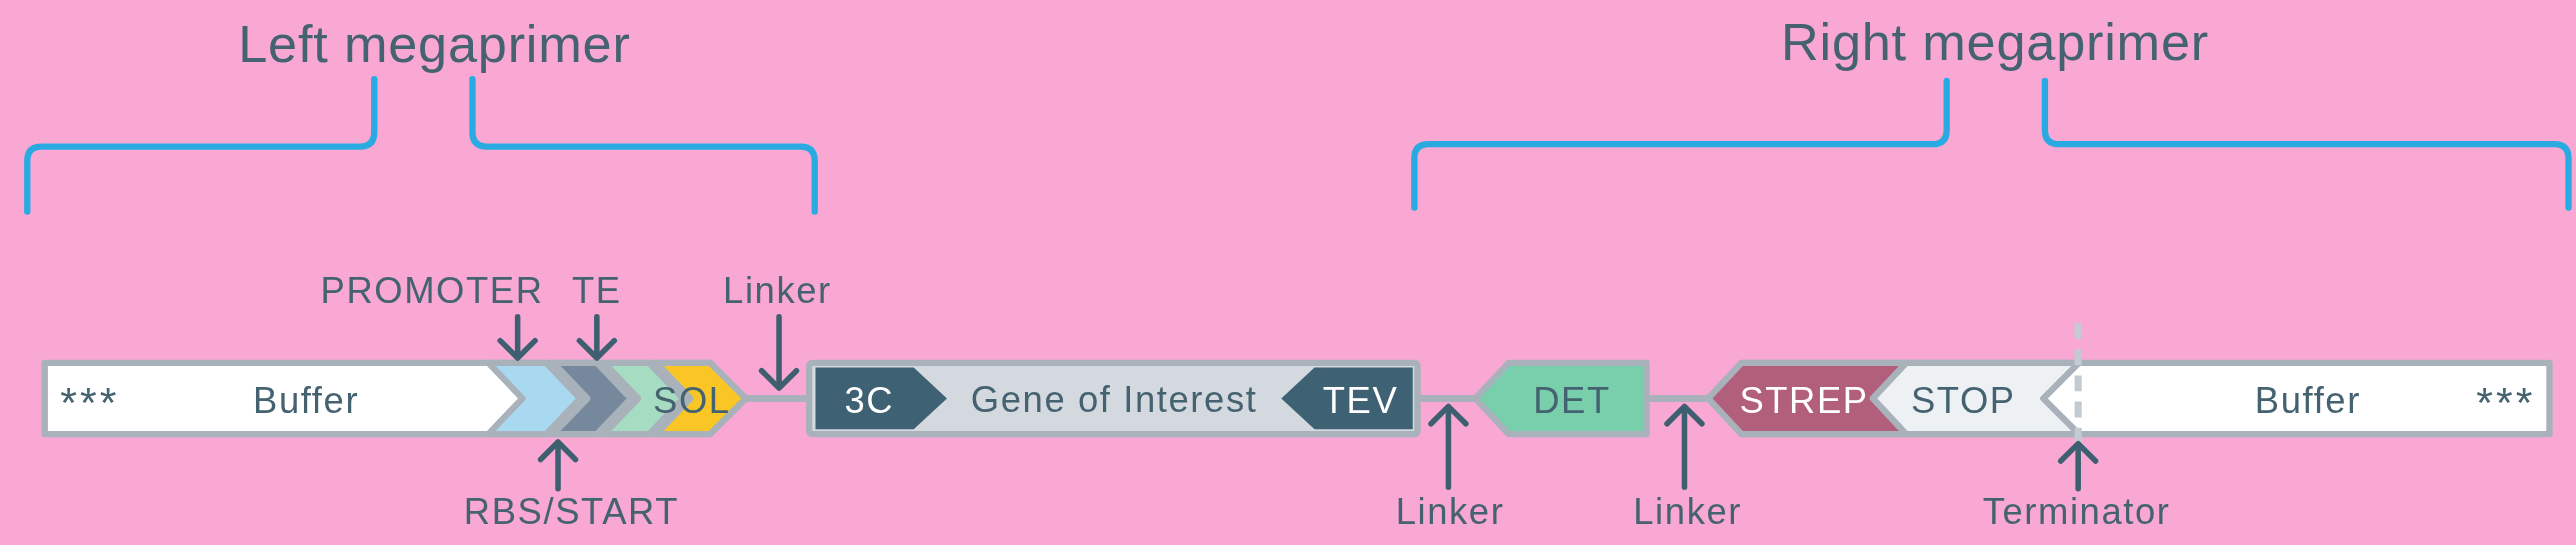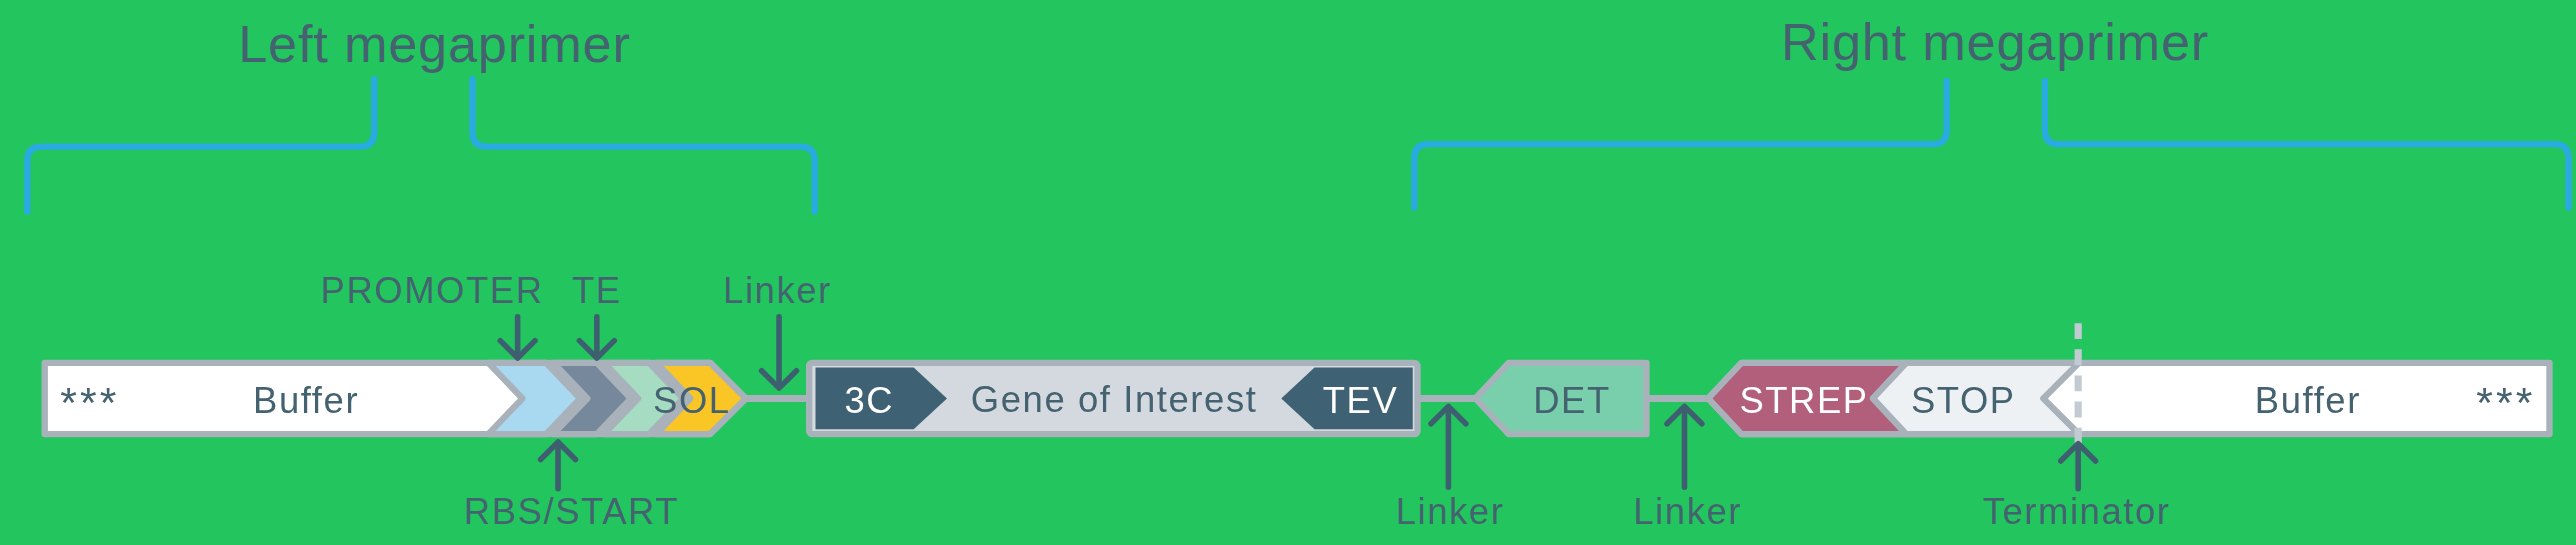--- a/index.html
+++ b/index.html
@@ -1,16 +1,16 @@
 <!DOCTYPE html>
 <html style="font-size:12.7px"><head>
 <meta charset="utf-8">
 <style>
   html,body{margin:0;padding:0;background:#ffffff;}
-  .canvas{width:2576px;height:545px;position:relative;background:#22c55e;overflow:hidden;}
+  .canvas{width:2576px;height:545px;position:relative;background:#f9a8d4;overflow:hidden;}
   svg{display:block;}
   text{font-family:"Liberation Sans","DejaVu Sans",sans-serif;}
   .title{font-size:66px;letter-spacing:1px;fill:#456270;}
   .lbl{font-size:46px;letter-spacing:2px;fill:#456270;}
   .seg{font-size:46px;letter-spacing:2px;fill:#456270;}
   .seg-white{font-size:46px;letter-spacing:2px;fill:#ffffff;}
   .stars{font-size:54px;letter-spacing:4px;fill:#456270;}
   .mid{text-anchor:middle;}
   .outlined{stroke:#A9B2BA;stroke-width:8;stroke-linejoin:round;}
   .thinline{stroke:#A9B2BA;stroke-width:9;}

